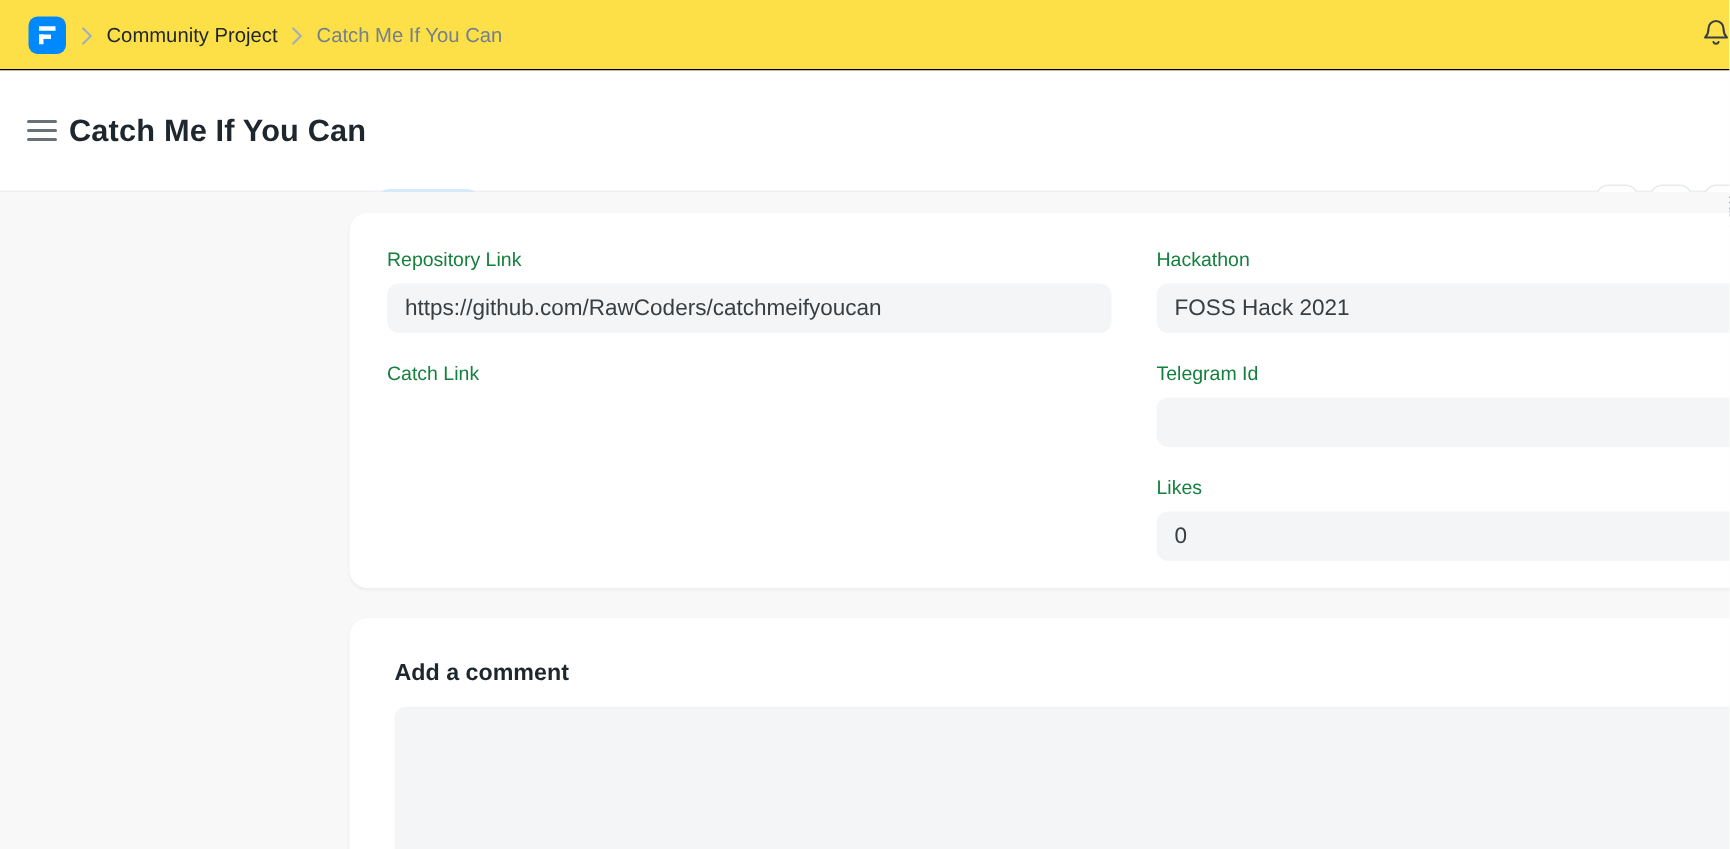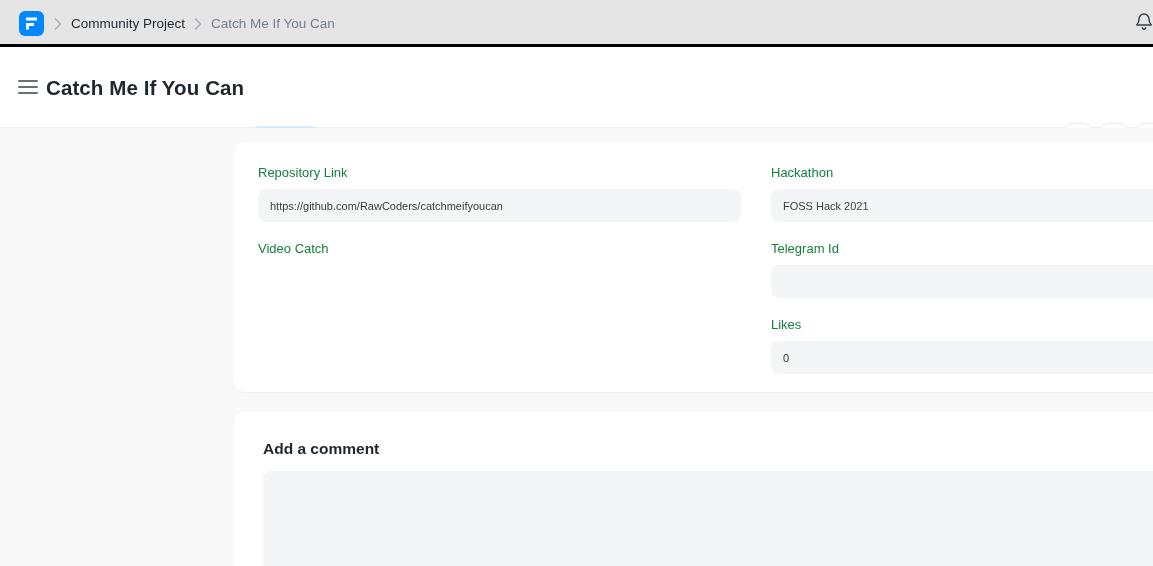--- a/index.html
+++ b/index.html
@@ -2,21 +2,21 @@
 <html><head>
 <meta charset="utf-8">
 <style>
   * { margin:0; padding:0; box-sizing:border-box; }
   html,body { width:1153px; height:566px; overflow:hidden; background:#fff;
               font-family:"Liberation Sans","DejaVu Sans",sans-serif; }
   .stage { position:relative; width:1153px; height:566px; overflow:hidden; }
 
   
   .navbar { position:absolute; top:0; left:0; width:100%; height:47px;
-            background:#e5e5e5; border-bottom:3px solid #000000; }
+            background:#fde047; border-bottom:1px solid #000000; }
   .logo { position:absolute; left:19px; top:11px; width:25px; height:25px;
           border-radius:6px; background:#0089ff; display:flex;
           align-items:center; justify-content:center; cursor:pointer; }
   .breadcrumbs { position:absolute; left:54px; top:0; height:47px;
                  display:flex; align-items:center; gap:9px; font-size:13.5px; }
   .crumb-chevron { display:flex; align-items:center; color:#a6b0b9; }
   .crumb-link { color:#1f272e; cursor:pointer; }
   .crumb-current { color:#74808b; }
 
   .search-box { position:absolute; left:806px; top:7px; width:296px; height:33px;
@@ -55,21 +55,21 @@
   .content { position:absolute; top:128px; left:0; width:100%; height:438px;
              background:#f8f8f8; }
   .card { position:absolute; left:233px; width:1046px; background:#fff;
           border-radius:12px; box-shadow:0 1px 2px rgba(25,39,52,.05); }
   .form-card { top:14px; height:250px; padding:23px 25px; }
   .form-grid { display:grid; grid-template-columns:483px 483px; column-gap:30px; }
   .field { margin-bottom:19px; }
   .field-label { font-size:13px; color:#15803d; margin-bottom:9px; }
   .field-input { width:100%; height:33px; background:#f4f5f6; border:none;
                  outline:none; border-radius:8px; padding:0 12px;
-                 font-size:11px; color:#383e42;
+                 font-size:15px; color:#383e42;
                  font-family:"Liberation Sans","DejaVu Sans",sans-serif; }
 
   .comment-card { top:284px; height:340px; padding:28px 30px; }
   .comment-heading { font-size:15.5px; font-weight:700; color:#1f272e; }
   .comment-input { margin-top:13px; width:986px; height:240px; background:#f4f5f6;
                    border:none; outline:none; border-radius:8px; resize:none;
                    padding:12px; font-size:13.5px; color:#383e42;
                    font-family:"Liberation Sans","DejaVu Sans",sans-serif; }
 </style>
 </head>
@@ -140,21 +140,21 @@
   <div class="content">
 
     <div class="card form-card">
       <div class="form-grid">
         <div>
           <div class="field">
             <div class="field-label">Repository Link</div>
             <input class="field-input" type="text" value="https://github.com/RawCoders/catchmeifyoucan" style="">
           </div>
           <div class="field">
-            <div class="field-label">Video Catch</div>
+            <div class="field-label">Catch Link</div>
           </div>
         </div>
         <div>
           <div class="field">
             <div class="field-label">Hackathon</div>
             <input class="field-input" type="text" value="FOSS Hack 2021" style="">
           </div>
           <div class="field">
             <div class="field-label">Telegram Id</div>
             <input class="field-input" type="text" value="" style="">

